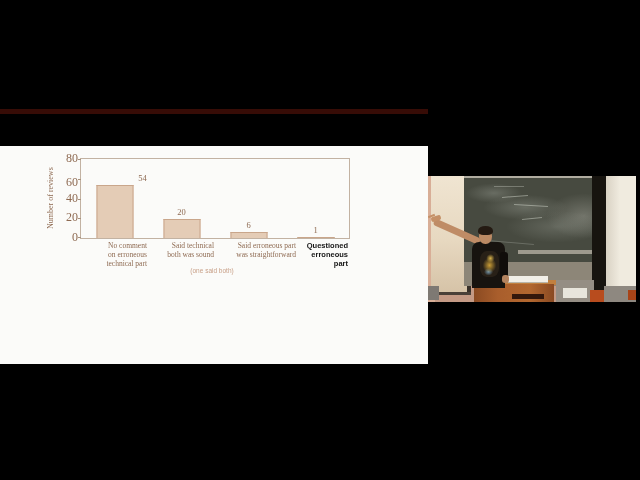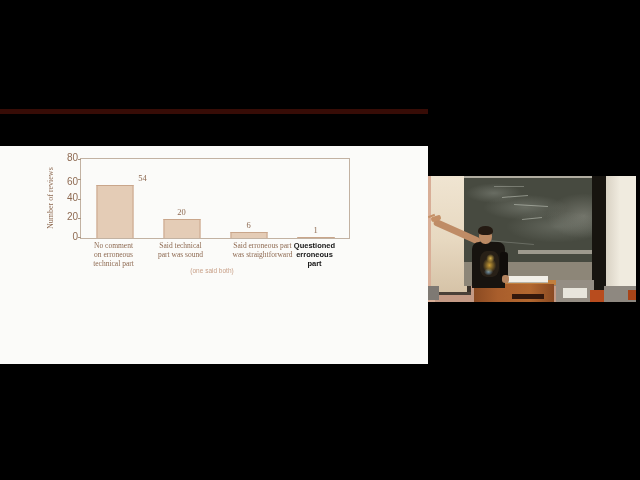--- a/index.html
+++ b/index.html
@@ -12,33 +12,33 @@
   #banner{left:0;top:125px;width:428px;height:21px;background:#b23322;}
   #banner-title{color:#fff;font-size:15px;line-height:21px;padding-left:72px;
                 letter-spacing:.2px;white-space:nowrap;}
   #slide-body{left:0;top:146px;width:428px;height:218px;background:#fbfbf9;}
 
   
   #plot-area{left:80px;top:12px;width:268px;height:79px;border:1px solid #c2b2a2;background:#fbfbf9;}
   #y-axis-label{left:46px;top:12px;width:14px;height:81px;writing-mode:vertical-rl;
                 transform:rotate(180deg);text-align:center;font-family:"Liberation Serif",serif;
                 font-size:8px;color:#8e6a52;}
-  .ytick-label{position:absolute;right:0;font-family:Liberation Sans, sans-serif;font-size:10px;
+  .ytick-label{position:absolute;right:0;font-family:Liberation Serif, serif;font-size:12px;
                color:#8e6a52;line-height:8px;}
   .ytick-mark{position:absolute;width:3px;height:1px;background:#a8937f;}
   .bar-slot{position:absolute;bottom:0;height:100%;}
   .bar{position:absolute;bottom:0;left:50%;transform:translateX(-50%);width:37px;
        background:#e4ccb6;border:1px solid #c9a68b;border-bottom:none;box-sizing:border-box;}
   .bar-value{position:absolute;left:50%;transform:translateX(-50%);
              font-family:"Liberation Serif",serif;font-size:8.5px;color:#8e6a52;}
   #x-labels{left:80px;top:95px;width:268px;height:34px;}
   .xcat{position:absolute;top:0;text-align:center;font-family:"Liberation Serif",serif;
         font-size:7.5px;line-height:9px;color:#8e6a52;}
   .xcat.emph{font-family:"Liberation Sans",sans-serif;font-weight:bold;color:#151515;}
-  .xcat div{white-space:nowrap;}
+  .xcat div{white-space:nowrap;text-align:right;}
   #chart-annotation{left:166px;top:121px;width:92px;text-align:center;font-size:6.5px;
                     color:#c8a088;}
   #slide-footer{left:140px;top:199px;width:115px;text-align:center;font-size:9.5px;
                 font-weight:bold;font-style:italic;color:#111;}
 
   
   #video{left:428px;top:172px;width:210px;height:130px;background:#c49a85;overflow:hidden;}
   #video-topedge{left:0;top:0;width:210px;height:4px;background:#000;}
   #wall-left{left:0;top:3px;width:7px;height:127px;background:#d8ae97;}
   #screen-left{left:3px;top:2px;width:36px;height:121px;
@@ -146,21 +146,21 @@
       </div>
 
     <div class="abs" id="x-labels">
         <div class="xcat" style="left: 0px; width: 67px;">
           <div>No comment</div>
           <div>on erroneous</div>
           <div>technical part</div>
         </div>
         <div class="xcat" style="left: 67px; width: 67px;">
           <div>Said technical</div>
-          <div>part was sound</div>
+          <div>both was sound</div>
         </div>
         <div class="xcat" style="left: 149px; width: 67px;">
           <div>Said erroneous part</div>
           <div>was straightforward</div>
         </div>
         <div class="xcat emph" style="left: 201px; width: 67px;">
           <div>Questioned</div>
           <div>erroneous</div>
           <div>part</div>
         </div>

